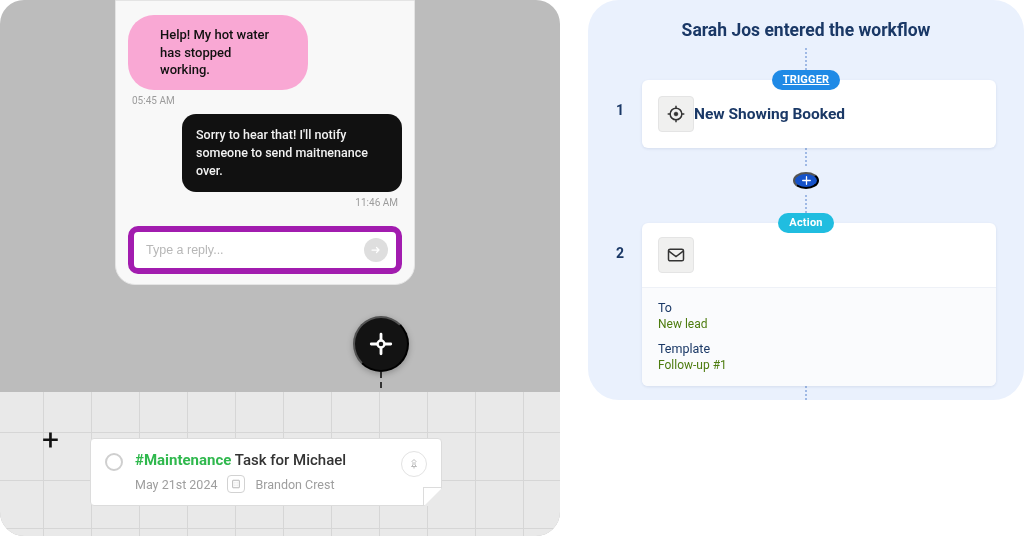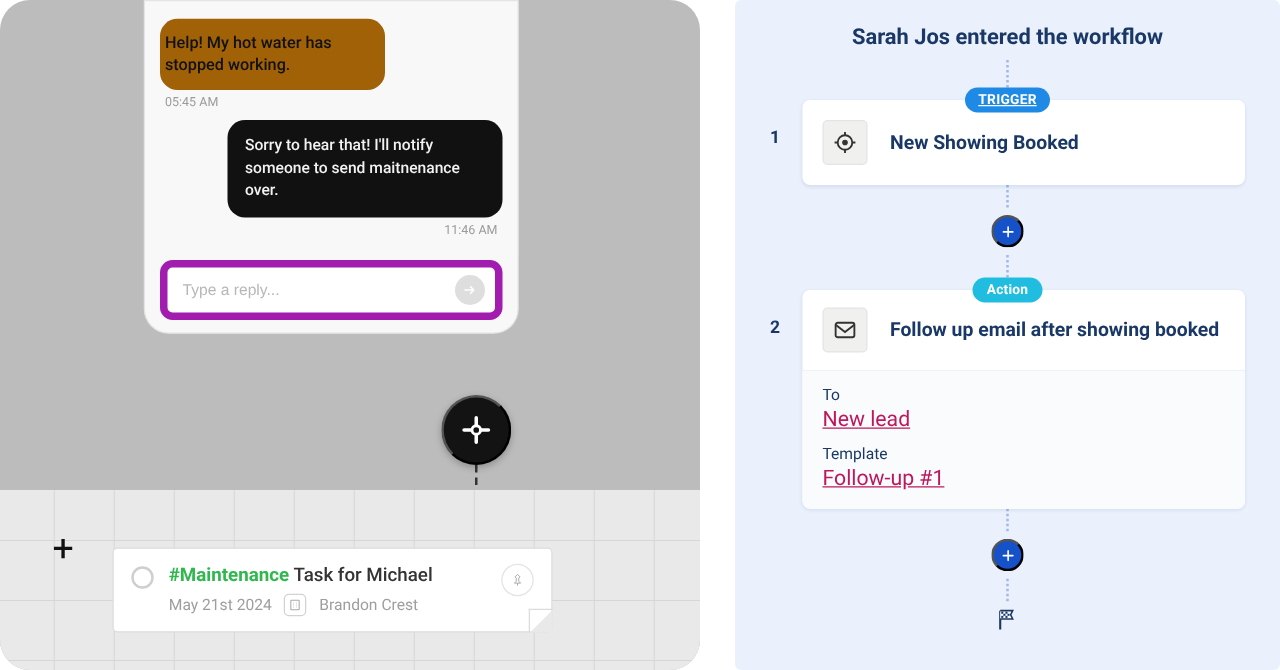--- a/index.html
+++ b/index.html
@@ -26,24 +26,24 @@
     position: absolute;
     top: 0;
     left: 115px;
     width: 300px;
     background: #f8f8f8;
     border: 1px solid #e4e4e4;
     border-radius: 0 0 20px 20px;
     padding: 14px 12px 10px 12px;
   }
   .bubble-in {
-    background: #a16207;
+    background: #f9a8d4;
     color: #111;
-    border-radius: 14px;
-    padding: 11px 4px;
+    border-radius: 26px;
+    padding: 11px 32px;
     font-size: 13px;
     line-height: 1.35;
     max-width: 180px;
     font-weight: 500;
   }
   .ts-left { font-size: 10px; color: #9c9c9c; margin: 5px 0 0 4px; }
   .bubble-out-wrap { margin-top: 8px; display: flex; flex-direction: column; align-items: flex-end; }
   .bubble-out {
     background: #111;
     color: #f2f2f2;
@@ -188,22 +188,22 @@
     border-radius: 50%;
     display: flex; align-items: center; justify-content: center;
     margin-left: auto;
     background: #fff;
   }
   .pin-btn svg { width: 12px; height: 12px; stroke: #aaa; fill: none; }
 
   
   .right {
     flex: 1;
-    height: 536px;
-    border-radius: 5px;
+    height: 400px;
+    border-radius: 31px;
     background: #eaf1fd;
     position: relative;
     overflow: hidden;
     padding: 20px 28px;
     display: flex;
     flex-direction: column;
     align-items: center;
   }
   .wf-title {
     font-size: 17.5px;
@@ -248,21 +248,20 @@
     width: 12px;
   }
   .step-card {
     flex: 1;
     background: #fff;
     border-radius: 6px;
     box-shadow: 0 1px 3px rgba(20,50,100,.1);
     padding: 16px 16px;
     display: flex;
     align-items: center;
-    gap: 18px;
   }
   .step-icon {
     width: 36px; height: 36px;
     background: #f0f0ef;
     border: 1px solid #e4e4e4;
     border-radius: 4px;
     display: flex; align-items: center; justify-content: center;
     flex-shrink: 0;
   }
   .step-icon svg { width: 20px; height: 20px; stroke: #333; fill: none; }
@@ -270,21 +269,21 @@
   .step-detail {
     background: #fafbfd;
     margin: 0;
     border-top: 1px solid #eef1f7;
     padding: 12px 16px 14px;
     border-radius: 0 0 6px 6px;
   }
   .step-card-col { flex: 1; display: flex; flex-direction: column; background:#fff; border-radius:6px; box-shadow: 0 1px 3px rgba(20,50,100,.1);}
   .step-card-col .hdr { padding: 14px 16px; display:flex; align-items:center; gap:18px; }
   .detail-label { font-size: 12.5px; font-weight: 400; color: #1a3866; }
-  .detail-value { font-size: 17px; color: #be185d; margin: 2px 0 10px; text-decoration: underline; }
+  .detail-value { font-size: 12px; color: #4d7c0f; margin: 2px 0 10px; }
   .detail-value:last-child { margin-bottom: 0; }
 
   .add-btn {
     width: 26px; height: 26px;
     background: #1552c9;
     border-radius: 50%;
     display: flex; align-items: center; justify-content: center;
     margin: 6px 0;
   }
   .add-btn svg { width: 13px; height: 13px; stroke: #fff; }
@@ -392,21 +391,20 @@
   <div class="step">
     <div class="step-num">2</div>
     <div class="step-card-col">
       <div class="hdr">
         <span class="step-icon">
           <svg viewBox="0 0 24 24">
               <rect x="3" y="5" width="18" height="14" rx="2" stroke-width="1.8"></rect>
               <path d="M3 7l9 7 9-7" stroke-width="1.8"></path>
             </svg>
         </span>
-        <span class="step-title">Follow up email after showing booked</span>
       </div>
       <div class="step-detail">
         <div class="detail-label">To</div>
         <div class="detail-value">New lead</div>
         <div class="detail-label">Template</div>
         <div class="detail-value">Follow-up #1</div>
       </div>
     </div>
   </div>
 

